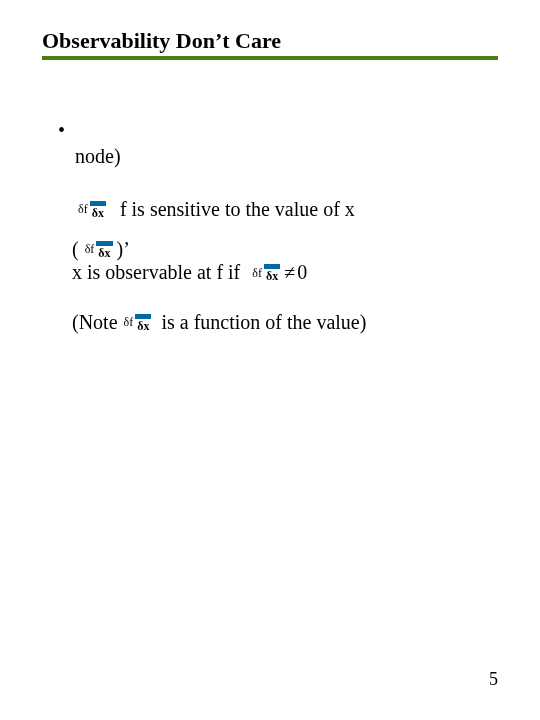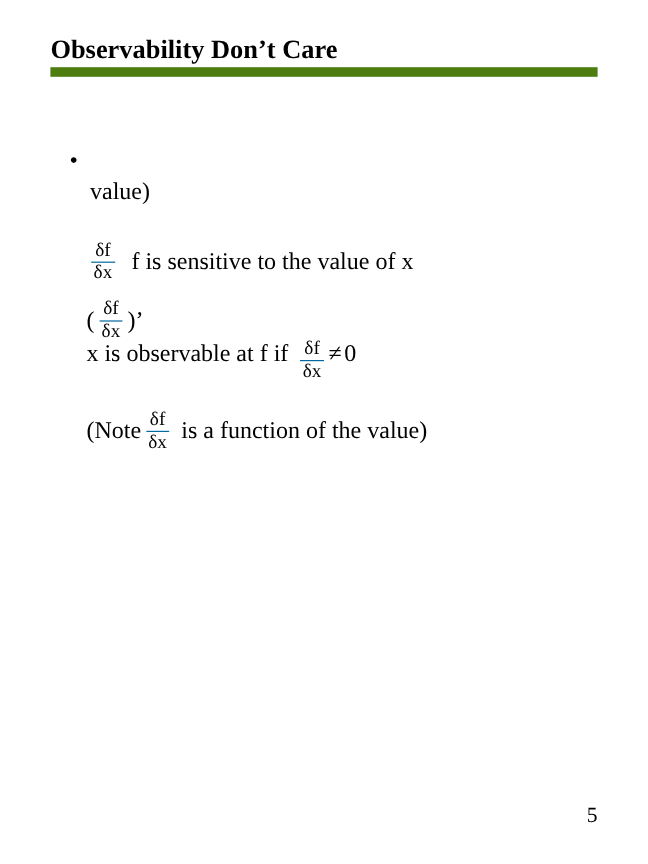--- a/index.html
+++ b/index.html
@@ -15,21 +15,21 @@
     position: relative;
     width: 540px;
     height: 720px;
     box-sizing: border-box;
     padding: 28px 42px 0 42px;
   }
   .title {
     font-size: 22px;
     font-weight: bold;
     padding-bottom: 2px;
-    border-bottom: 8px solid #4d7c0f;
+    border-bottom: 4px solid #4d7c0f;
   }
   .body {
     margin-top: 58px;
     font-size: 20px;
     line-height: 1.28;
   }
   .bullet {
     display: flex;
     align-items: flex-start;
     gap: 10px;
@@ -59,33 +59,33 @@
     margin-top: -2px;
   }
   .line4 {
     display: flex;
     align-items: center;
     margin-left: 30px;
     margin-top: 24px;
   }
   .frac {
     display: inline-flex;
-    flex-direction: column;
     align-items: center;
     font-family: "Symbol", "Times New Roman", serif;
-    font-size: 16px;
+    font-size: 12px;
     line-height: 1;
     margin: 0 4px;
   }
   .frac .num {
     padding: 0 2px 1px 2px;
   }
   .frac .den {
-    border-top: 1px solid #0369a1;
+    border-top: 5px solid #0369a1;
     padding: 1px 2px 0 2px;
+    font-weight: bold;
   }
   .neq {
     font-family: "Times New Roman", serif;
   }
   .pagenum {
     position: absolute;
     bottom: 30px;
     right: 42px;
     font-size: 18px;
   }
@@ -97,21 +97,21 @@
 <div class="page">
 
   <div class="title">Observability Don’t Care</div>
 
   <div class="body">
 
     <div class="bullet">
       <div class="dot">•</div>
       <div>
         <br>
-        <span>value)</span>
+        <span>node)</span>
       </div>
     </div>
 
     <div class="line">
       <span class="frac">
         <span class="num">δf</span>
         <span class="den">δx</span>
       </span>
       <span class="gap"></span>
       <span>f is sensitive to the value of x</span>

